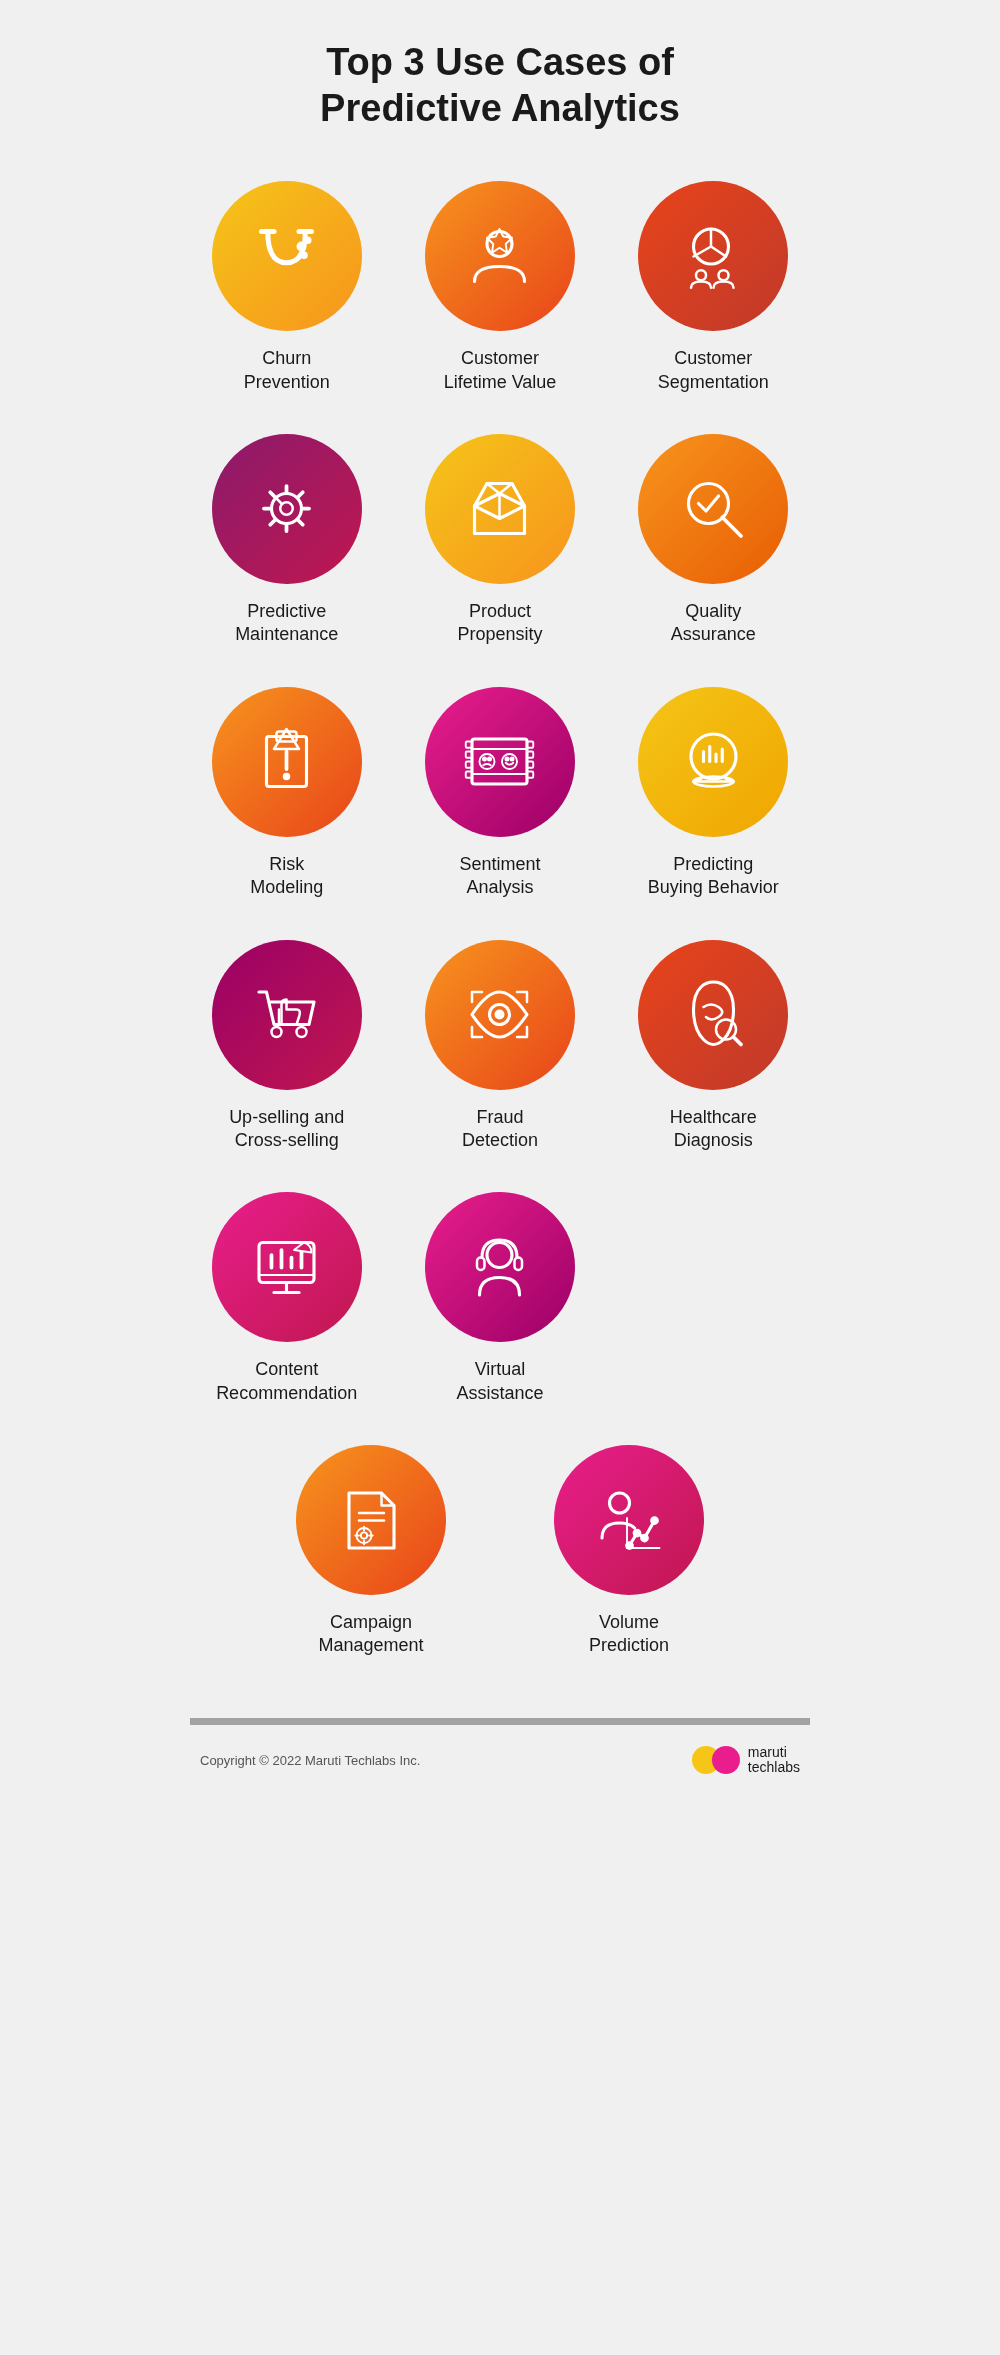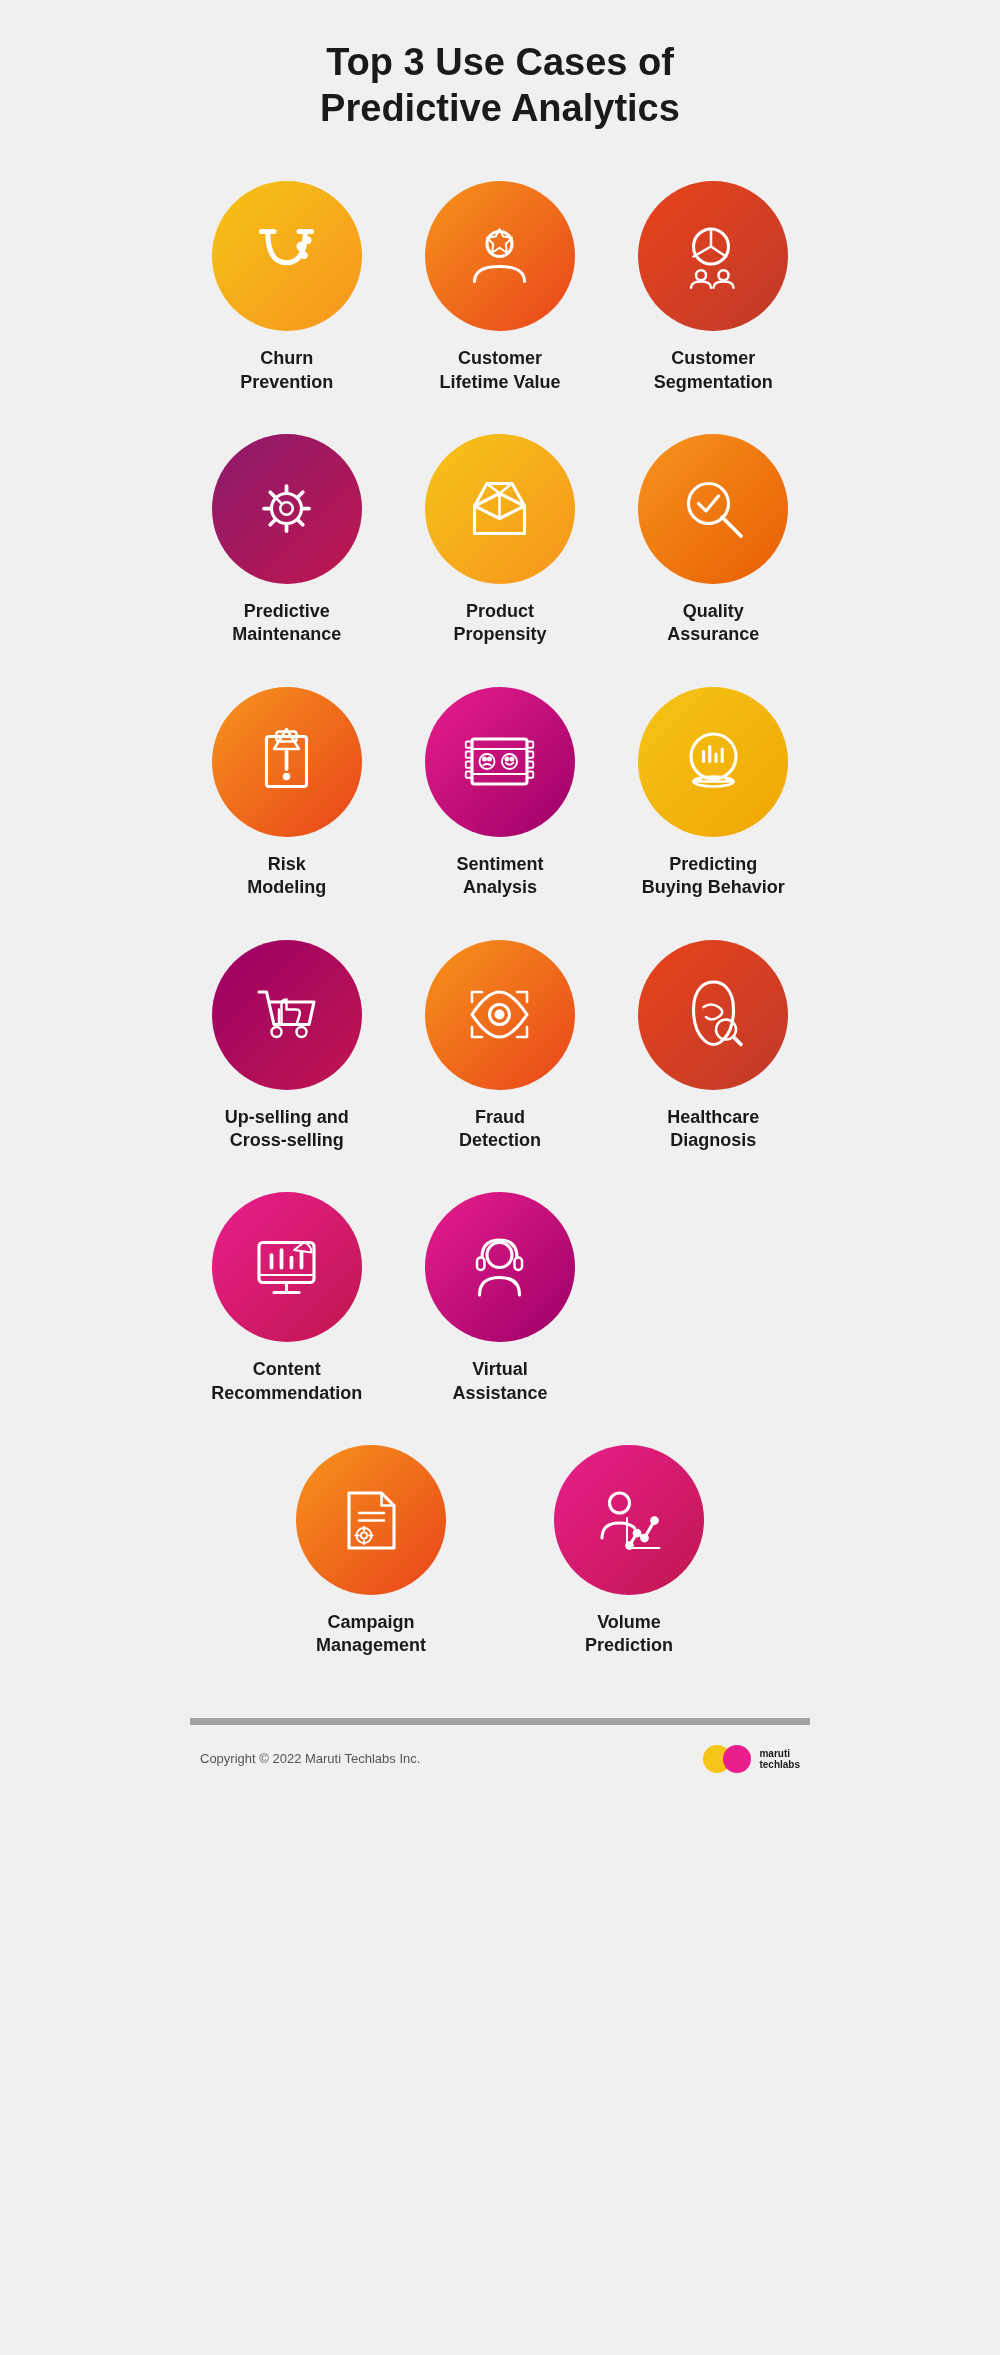--- a/index.html
+++ b/index.html
@@ -53,21 +53,21 @@
       width: 75px;
       height: 75px;
       fill: none;
       stroke: white;
       stroke-width: 2;
       stroke-linecap: round;
       stroke-linejoin: round;
     }
     .item-label {
       font-size: 18px;
-      font-weight: 700;
+      font-weight: 400;
       text-align: center;
       color: #1a1a1a;
       line-height: 1.3;
     }
     
     .grad-yellow-orange { background: linear-gradient(135deg, #f5c518, #f7941d); }
     .grad-orange-red { background: linear-gradient(135deg, #f7941d, #e8441a); }
     .grad-red-pink { background: linear-gradient(135deg, #e8441a, #c0392b); }
     .grad-pink { background: linear-gradient(135deg, #e91e8c, #c0174f); }
     .grad-purple-dark { background: linear-gradient(135deg, #8B1A6B, #c0174f); }
@@ -114,22 +114,22 @@
       background: #f5c518;
     }
     .logo-circle-pink {
       width: 28px;
       height: 28px;
       border-radius: 50%;
       background: #e91e8c;
       margin-left: -8px;
     }
     .logo-text {
-      font-size: 10px;
-      font-weight: 700;
+      font-size: 14px;
+      font-weight: 400;
       line-height: 1.1;
       color: #1a1a1a;
     }
     .logo-text span {
       display: block;
     }
   </style>
 </head>
 <body>
 

